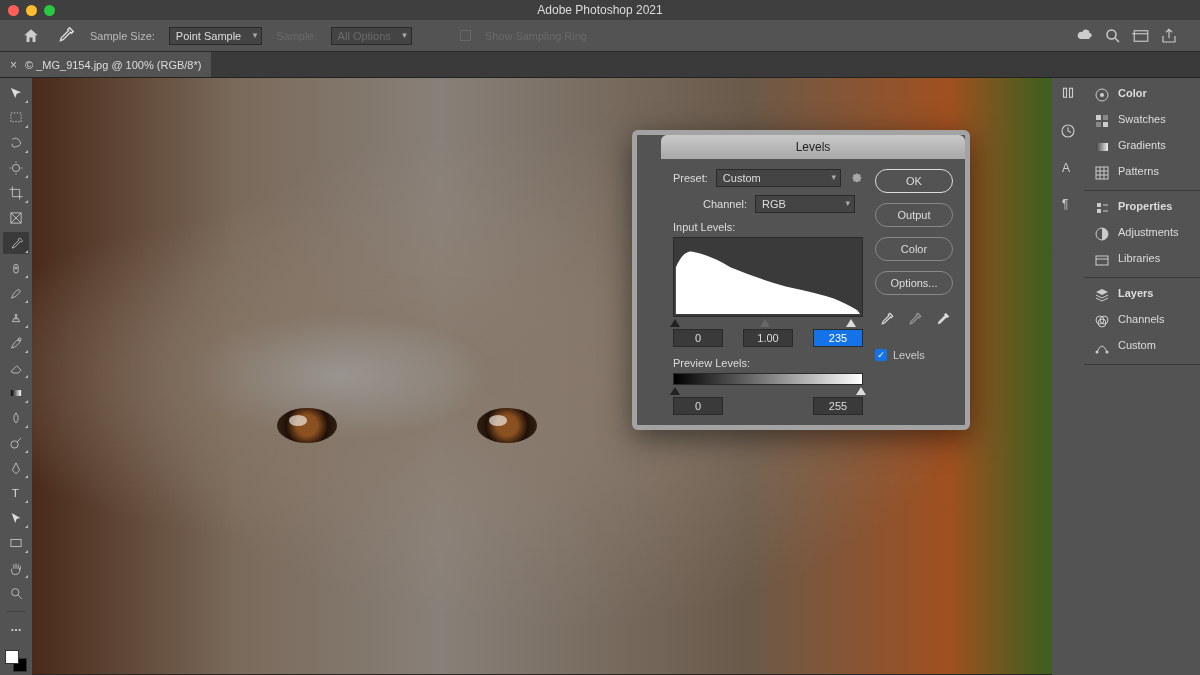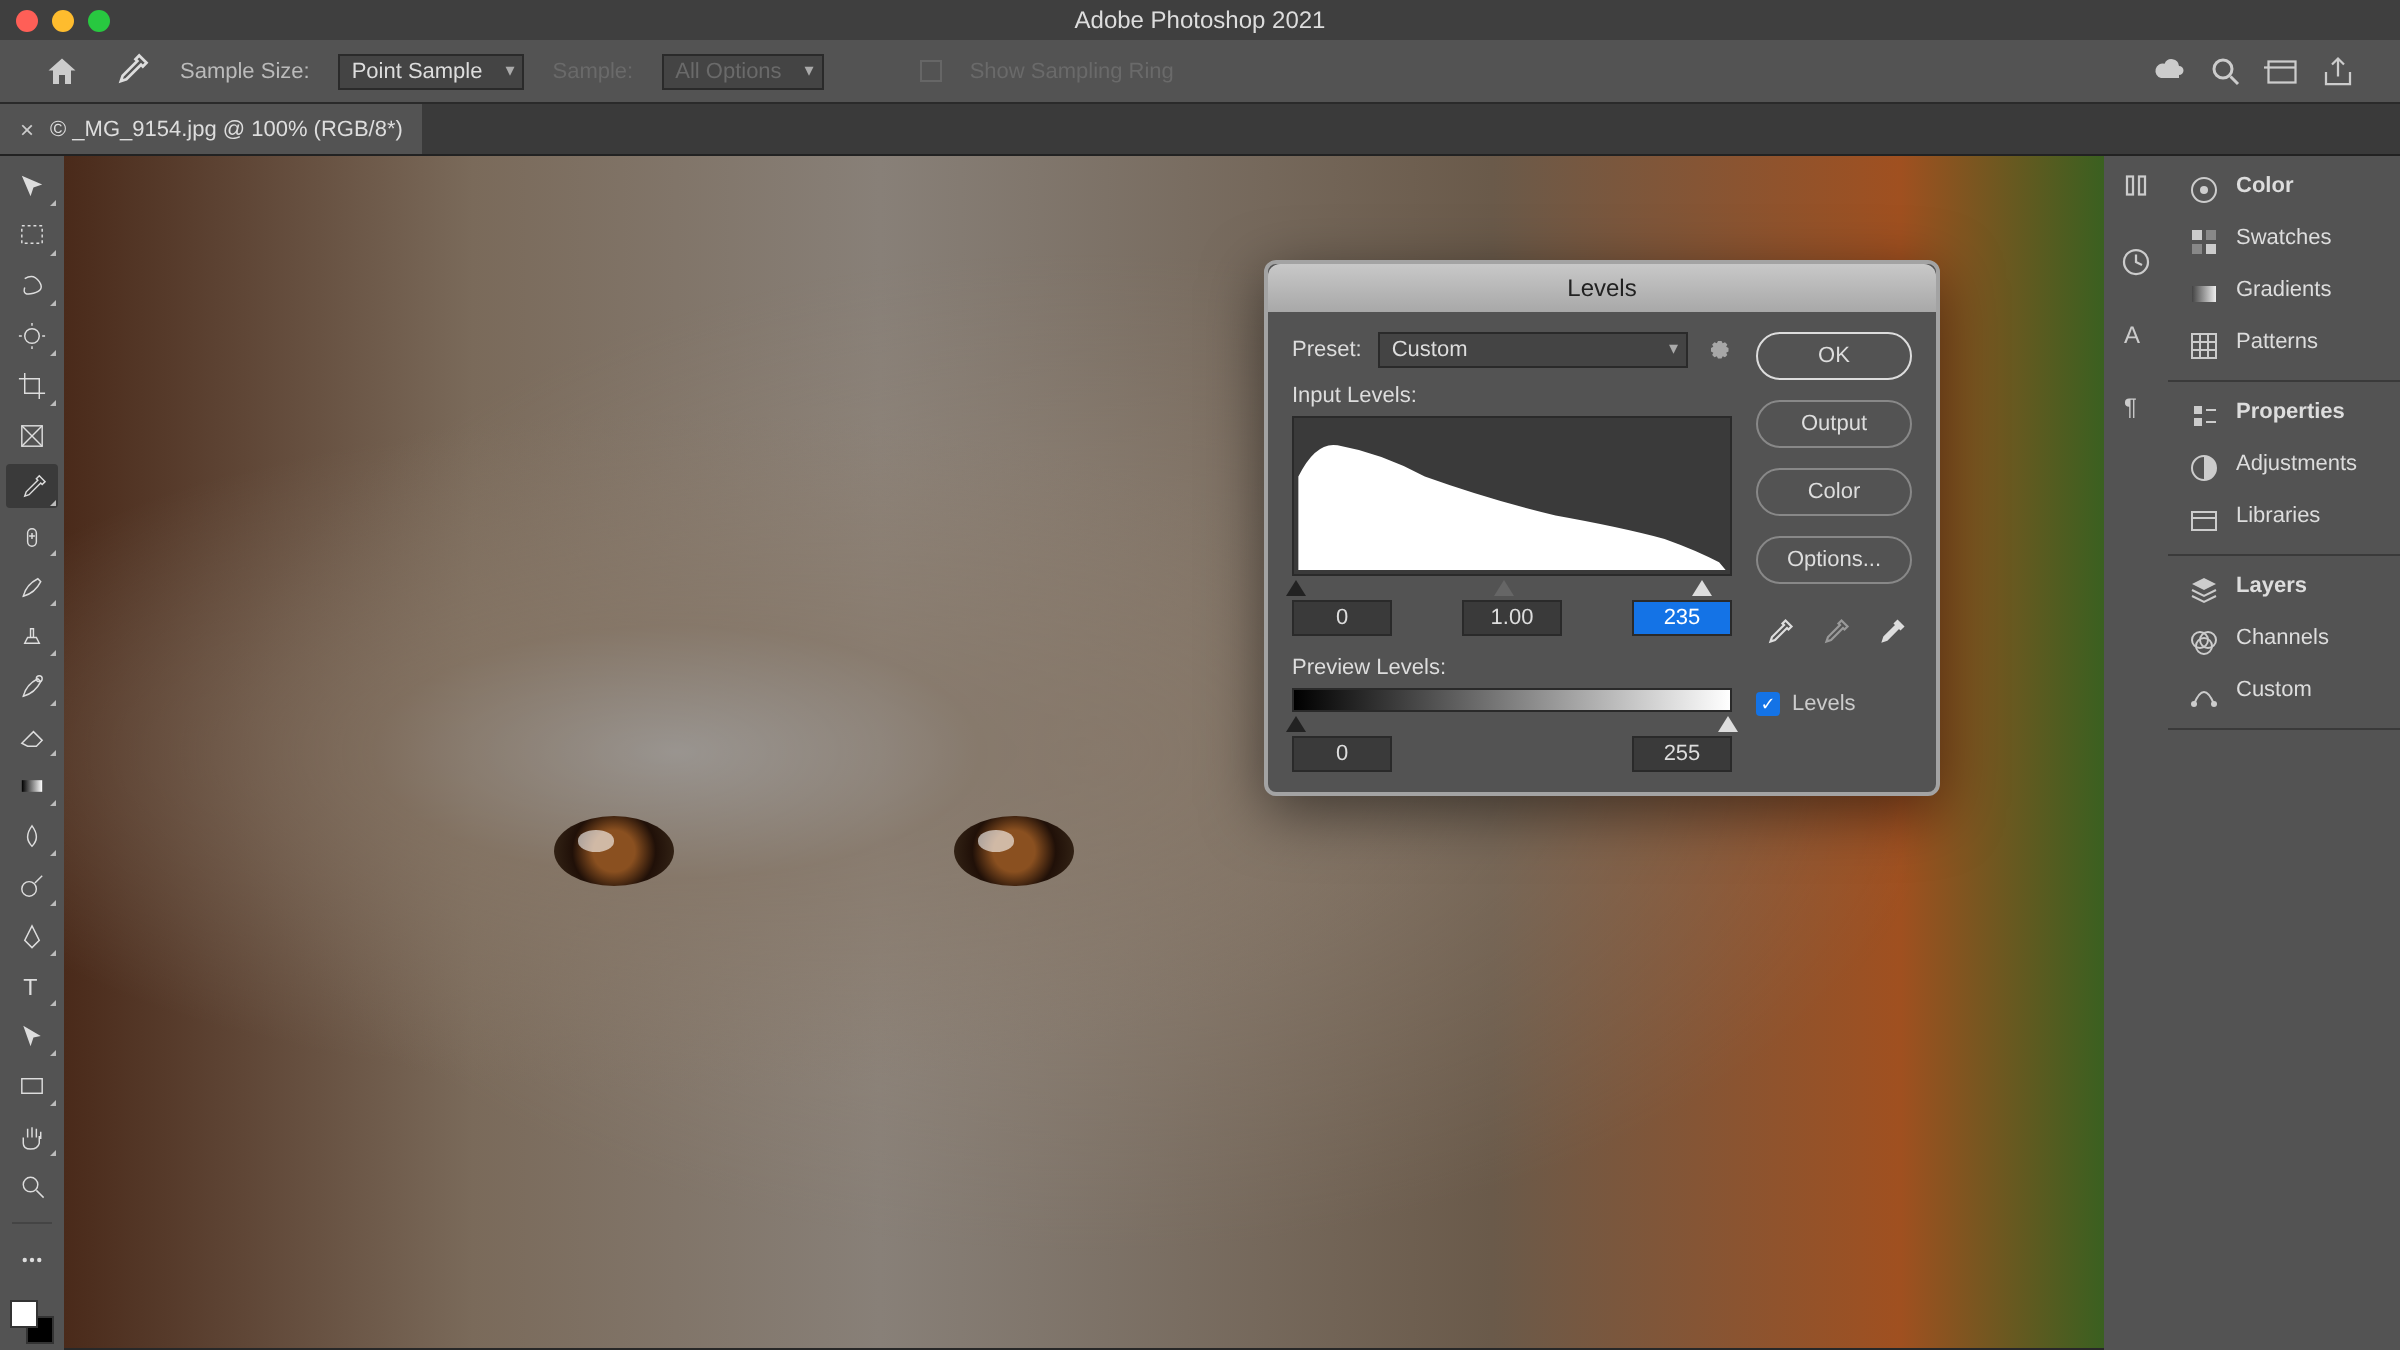--- a/index.html
+++ b/index.html
@@ -54,21 +54,21 @@
 .right-strip { width: 32px; background: #535353; display: flex; flex-direction: column; align-items: center; padding-top: 8px; gap: 18px; }
 .strip-icon { width: 18px; height: 18px; color: #ccc; display:flex; align-items:center; justify-content:center; }
 
 .panels { width: 116px; background: #535353; display: flex; flex-direction: column; }
 .panel-group { border-bottom: 1px solid #3a3a3a; padding: 4px 0; }
 .panel-item { display: flex; align-items: flex-start; gap: 8px; padding: 5px 10px; font-size: 11px; color: #ddd; }
 .panel-item.bold { font-weight: 600; }
 .panel-icon { width: 16px; height: 16px; display: flex; align-items: center; justify-content: center; }
 
 
-.dialog { position: absolute; left: 632px; top: 130px; width: 338px; background: #535353; border: 2px solid #a3a3a3; border-radius: 6px; box-shadow: 0 8px 30px rgba(0,0,0,0.5); }
+.dialog { position: absolute; left: 632px; top: 130px; width: 338px; background: #535353; border: 5px solid #a3a3a3; border-radius: 6px; box-shadow: 0 8px 30px rgba(0,0,0,0.5); padding-left: 24px; }
 .dialog-title { height: 24px; background: linear-gradient(#c8c8c8, #a8a8a8); display: flex; align-items: center; justify-content: center; font-size: 12px; color: #222; border-radius: 6px 6px 0 0; font-weight: 500; }
 .dialog-body { display: flex; padding: 10px 12px; gap: 12px; }
 .dialog-left { flex: 1; }
 .dialog-right { width: 78px; display: flex; flex-direction: column; gap: 10px; }
 .dlg-row { display: flex; align-items: center; gap: 8px; font-size: 11px; color: #ddd; margin-bottom: 8px; }
 .dlg-row .dd { flex: 1; }
 .gear { color: #ccc; cursor: pointer; }
 .dlg-sublabel { font-size: 11px; color: #ddd; margin-bottom: 4px; }
 .histogram { height: 80px; background: #3a3a3a; border: 1px solid #2a2a2a; position: relative; overflow: hidden; }
 .histogram svg { width: 100%; height: 100%; }
@@ -437,20 +437,24 @@
     <div class="dialog-left">
       <div class="dlg-row">
         <span>Preset:</span>
         <span class="dd">Custom</span>
         <span class="gear">
           <svg width="14" height="14" viewBox="0 0 24 24" fill="#ccc">
               <path d="M12 8a4 4 0 100 8 4 4 0 000-8zm9 4l-2-1 1-2-2-2-2 1-1-2h-3l-1 2-2-1-2 2 1 2-2 1v3l2 1-1 2 2 2 2-1 1 2h3l1-2 2 1 2-2-1-2 2-1z" opacity="0.7"></path>
             </svg>
         </span>
       </div>
+      <div class="dlg-row" style="padding-left:30px;">
+        <span>Channel:</span>
+        <span class="dd" style="flex:0 0 100px">RGB</span>
+      </div>
       <div class="dlg-sublabel">Input Levels:</div>
       <div class="histogram">
         <svg viewBox="0 0 200 80" preserveAspectRatio="none">
           <path d="M2 78 L2 30 Q10 12 20 14 Q40 18 60 30 Q90 42 120 50 Q150 56 170 62 Q185 68 195 74 L198 78 Z" fill="#fff"></path>
         </svg>
       </div>
       <div class="slider-track">
         <span class="slider-tri black" style="left:-3px"></span>
         <span class="slider-tri" style="left:46%"></span>
         <span class="slider-tri white" style="left:91%"></span>

